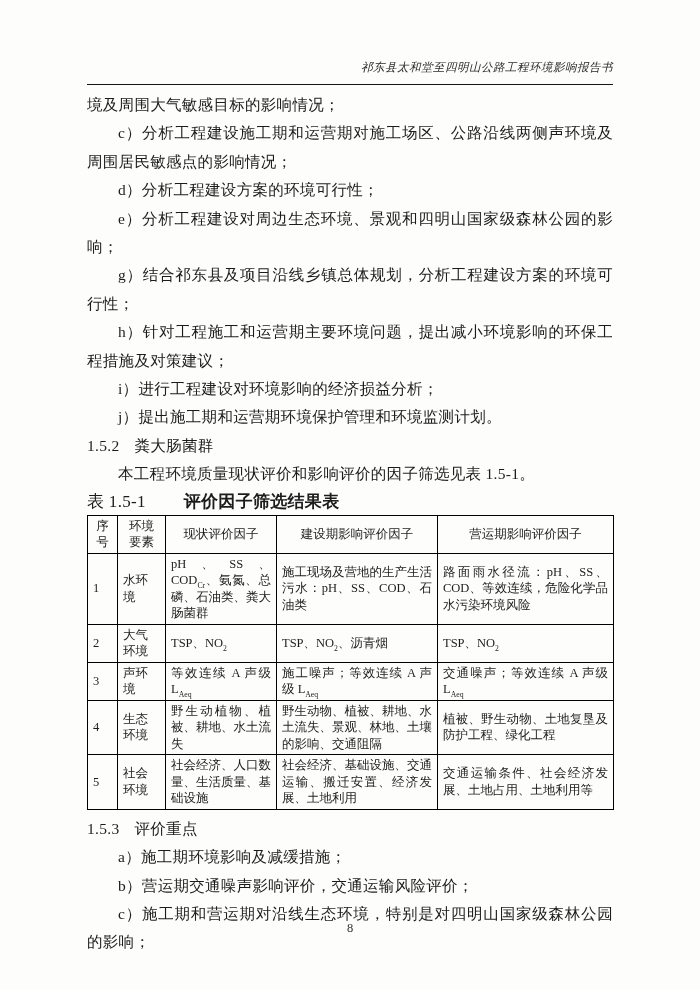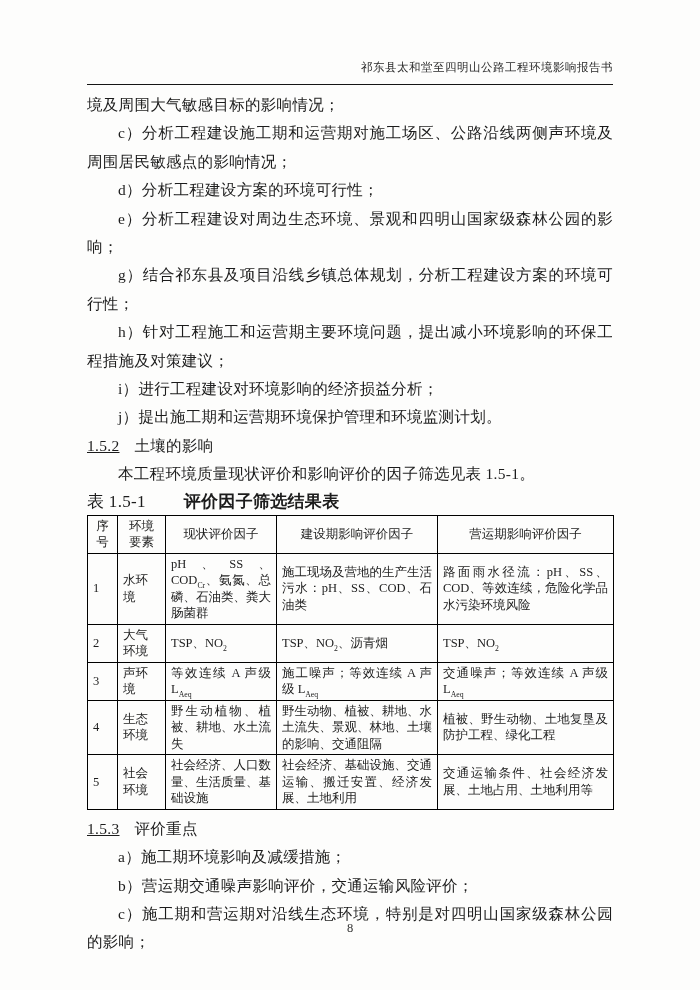--- a/index.html
+++ b/index.html
@@ -6,35 +6,35 @@
   body {
     width: 700px; height: 990px;
     background: #fdfdfc;
     color: #1c1c1c;
     font-family: "Liberation Serif", "DejaVu Serif", serif;
     position: relative;
     overflow: hidden;
   }
   .header-text {
     position: absolute; top: 60px; left: 87px; width: 526px;
-    text-align: right; font-size: 11.5px; letter-spacing: 0.5px; color: #2a2a2a;
+    text-align: right; font-size: 11.5px; letter-spacing: 0.5px; color: #2a2a2a; font-style: italic;
   }
   .header-rule {
     position: absolute; top: 84px; left: 87px; width: 526px;
     border-top: 1.5px solid #151515; height: 0;
   }
   .main {
     position: absolute; top: 91px; left: 87px; width: 526px;
     font-size: 15.5px; line-height: 28.4px;
     text-align: justify; letter-spacing: 0.3px;
   }
   .para { text-indent: 2em; }
   .para.noindent { text-indent: 0; }
   .sec-heading { font-size: 15.5px; }
-  .sec-num { margin-right: 15px; text-decoration: underline; }
+  .sec-num { margin-right: 15px; }
   .tbl-title {
     text-align: left; font-size: 17px; line-height: 21px;
     margin-top: 2px; margin-bottom: 3px; text-indent: 0;
   }
   .tbl-label { margin-right: 38px; }
   .tbl-name { font-weight: bold; }
   table.factor-table {
     width: 526px; border-collapse: collapse; table-layout: fixed;
     font-size: 12.5px; line-height: 16.5px; letter-spacing: 0;
   }
@@ -68,21 +68,21 @@
   <div class="para noindent">境及周围大气敏感目标的影响情况；</div>
   <div class="para">c）分析工程建设施工期和运营期对施工场区、公路沿线两侧声环境及周围居民敏感点的影响情况；</div>
   <div class="para">d）分析工程建设方案的环境可行性；</div>
   <div class="para">e）分析工程建设对周边生态环境、景观和四明山国家级森林公园的影响；</div>
   <div class="para">g）结合祁东县及项目沿线乡镇总体规划，分析工程建设方案的环境可行性；</div>
   <div class="para">h）针对工程施工和运营期主要环境问题，提出减小环境影响的环保工程措施及对策建议；</div>
   <div class="para">i）进行工程建设对环境影响的经济损益分析；</div>
   <div class="para">j）提出施工期和运营期环境保护管理和环境监测计划。</div>
 
   <div class="sec-heading">
-    <span class="sec-num">1.5.2</span><span>土壤的影响</span>
+    <span class="sec-num">1.5.2</span><span>粪大肠菌群</span>
   </div>
   <div class="para">本工程环境质量现状评价和影响评价的因子筛选见表 1.5-1。</div>
 
   <div class="tbl-title">
     <span class="tbl-label">表 1.5-1</span><span class="tbl-name">评价因子筛选结果表</span>
   </div>
 
   <table class="factor-table">
     <colgroup>
       <col style="width:30px">

